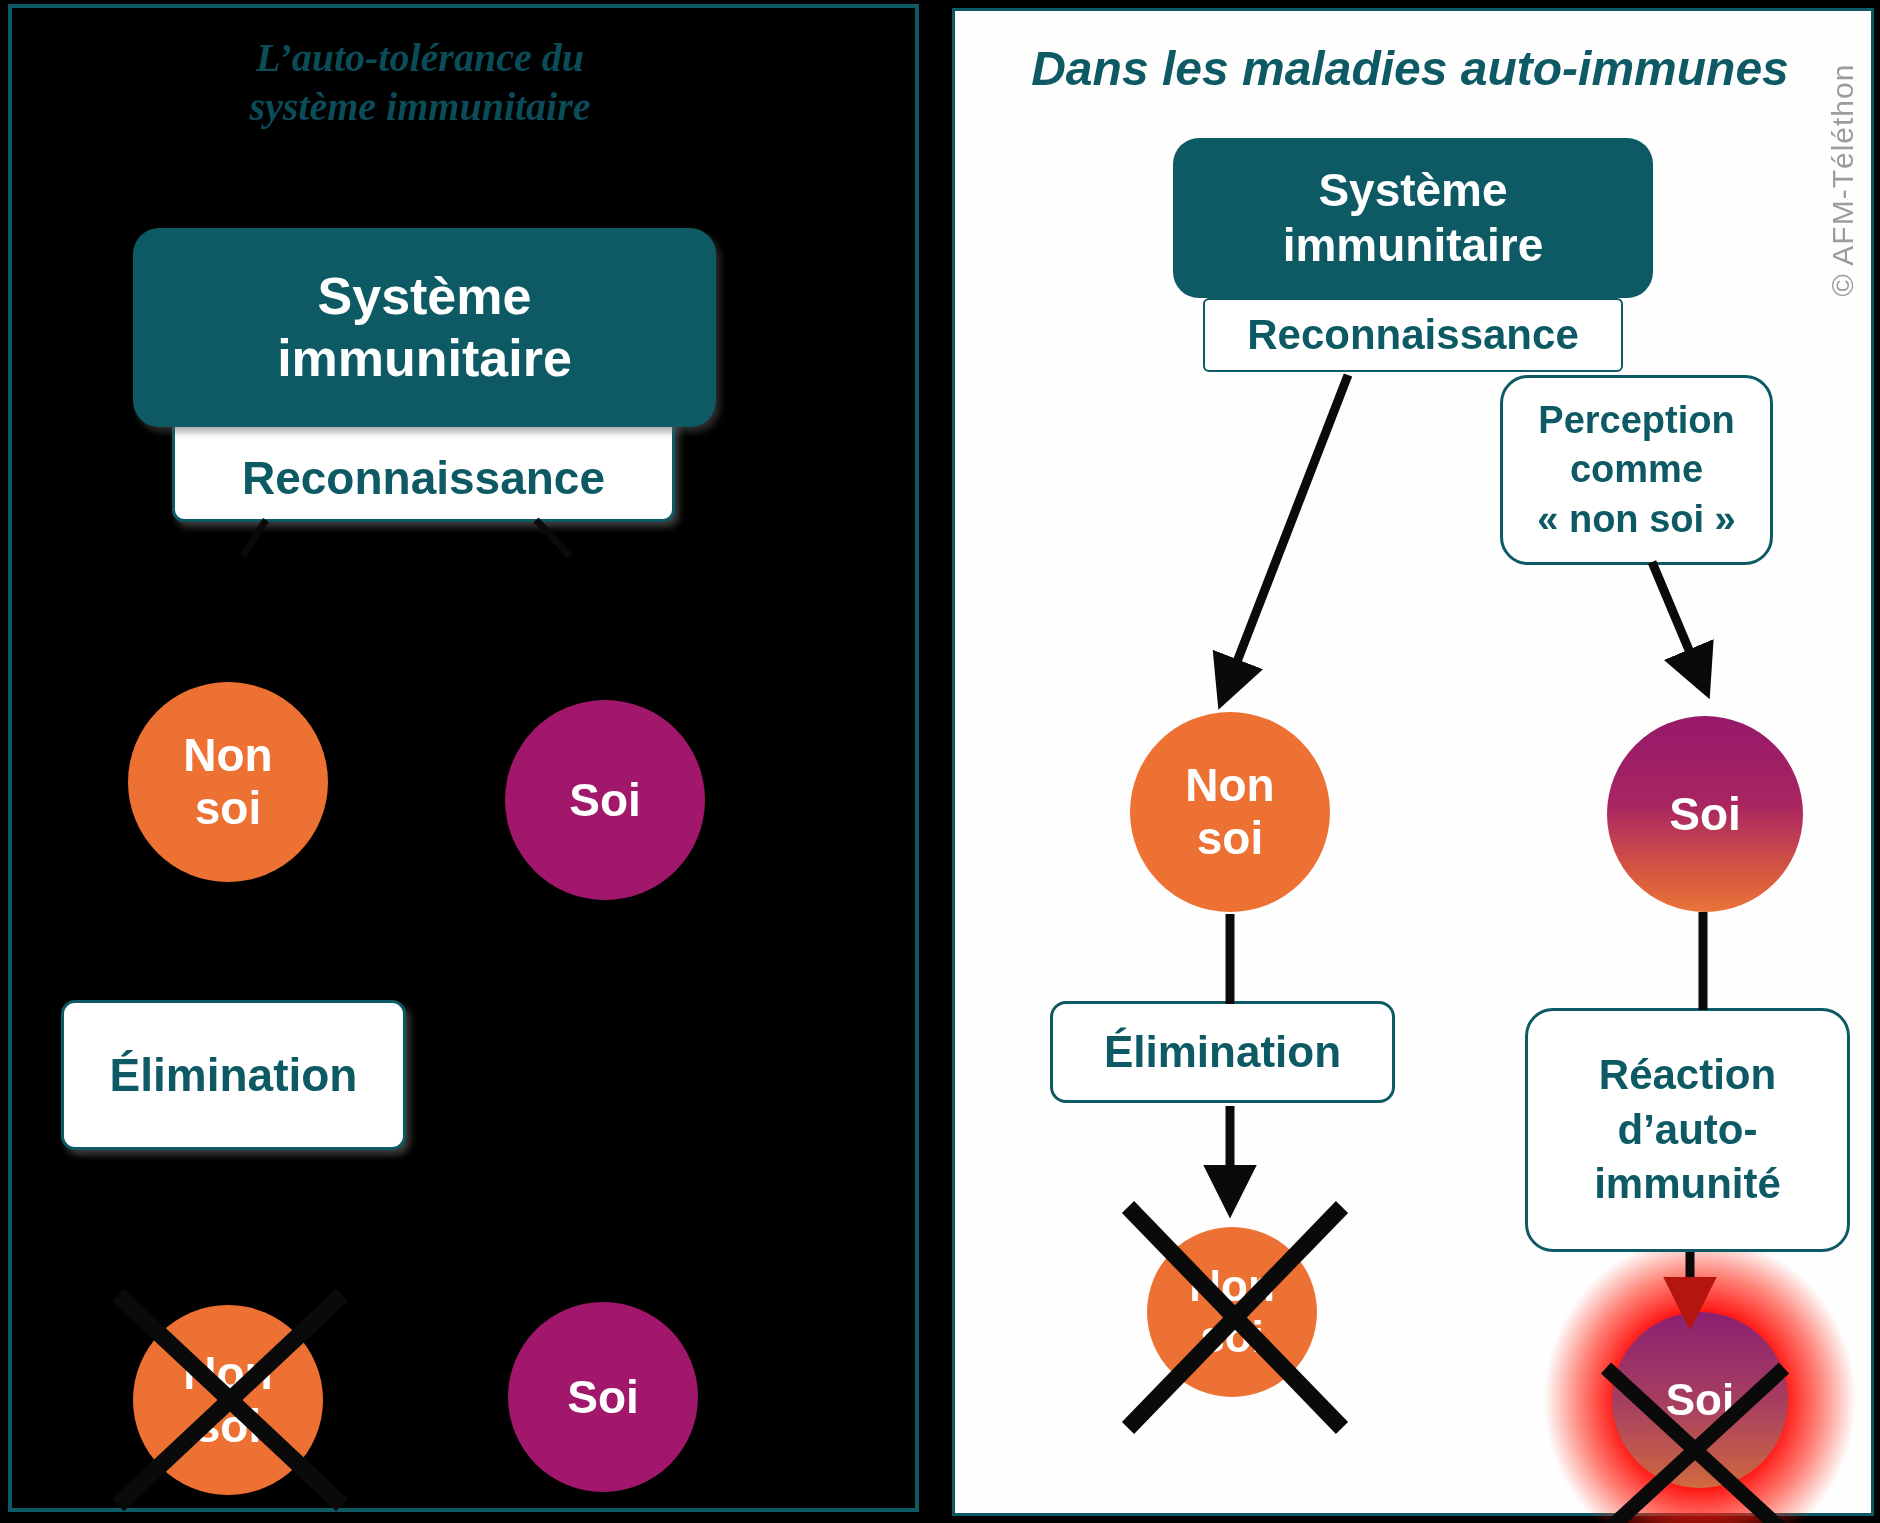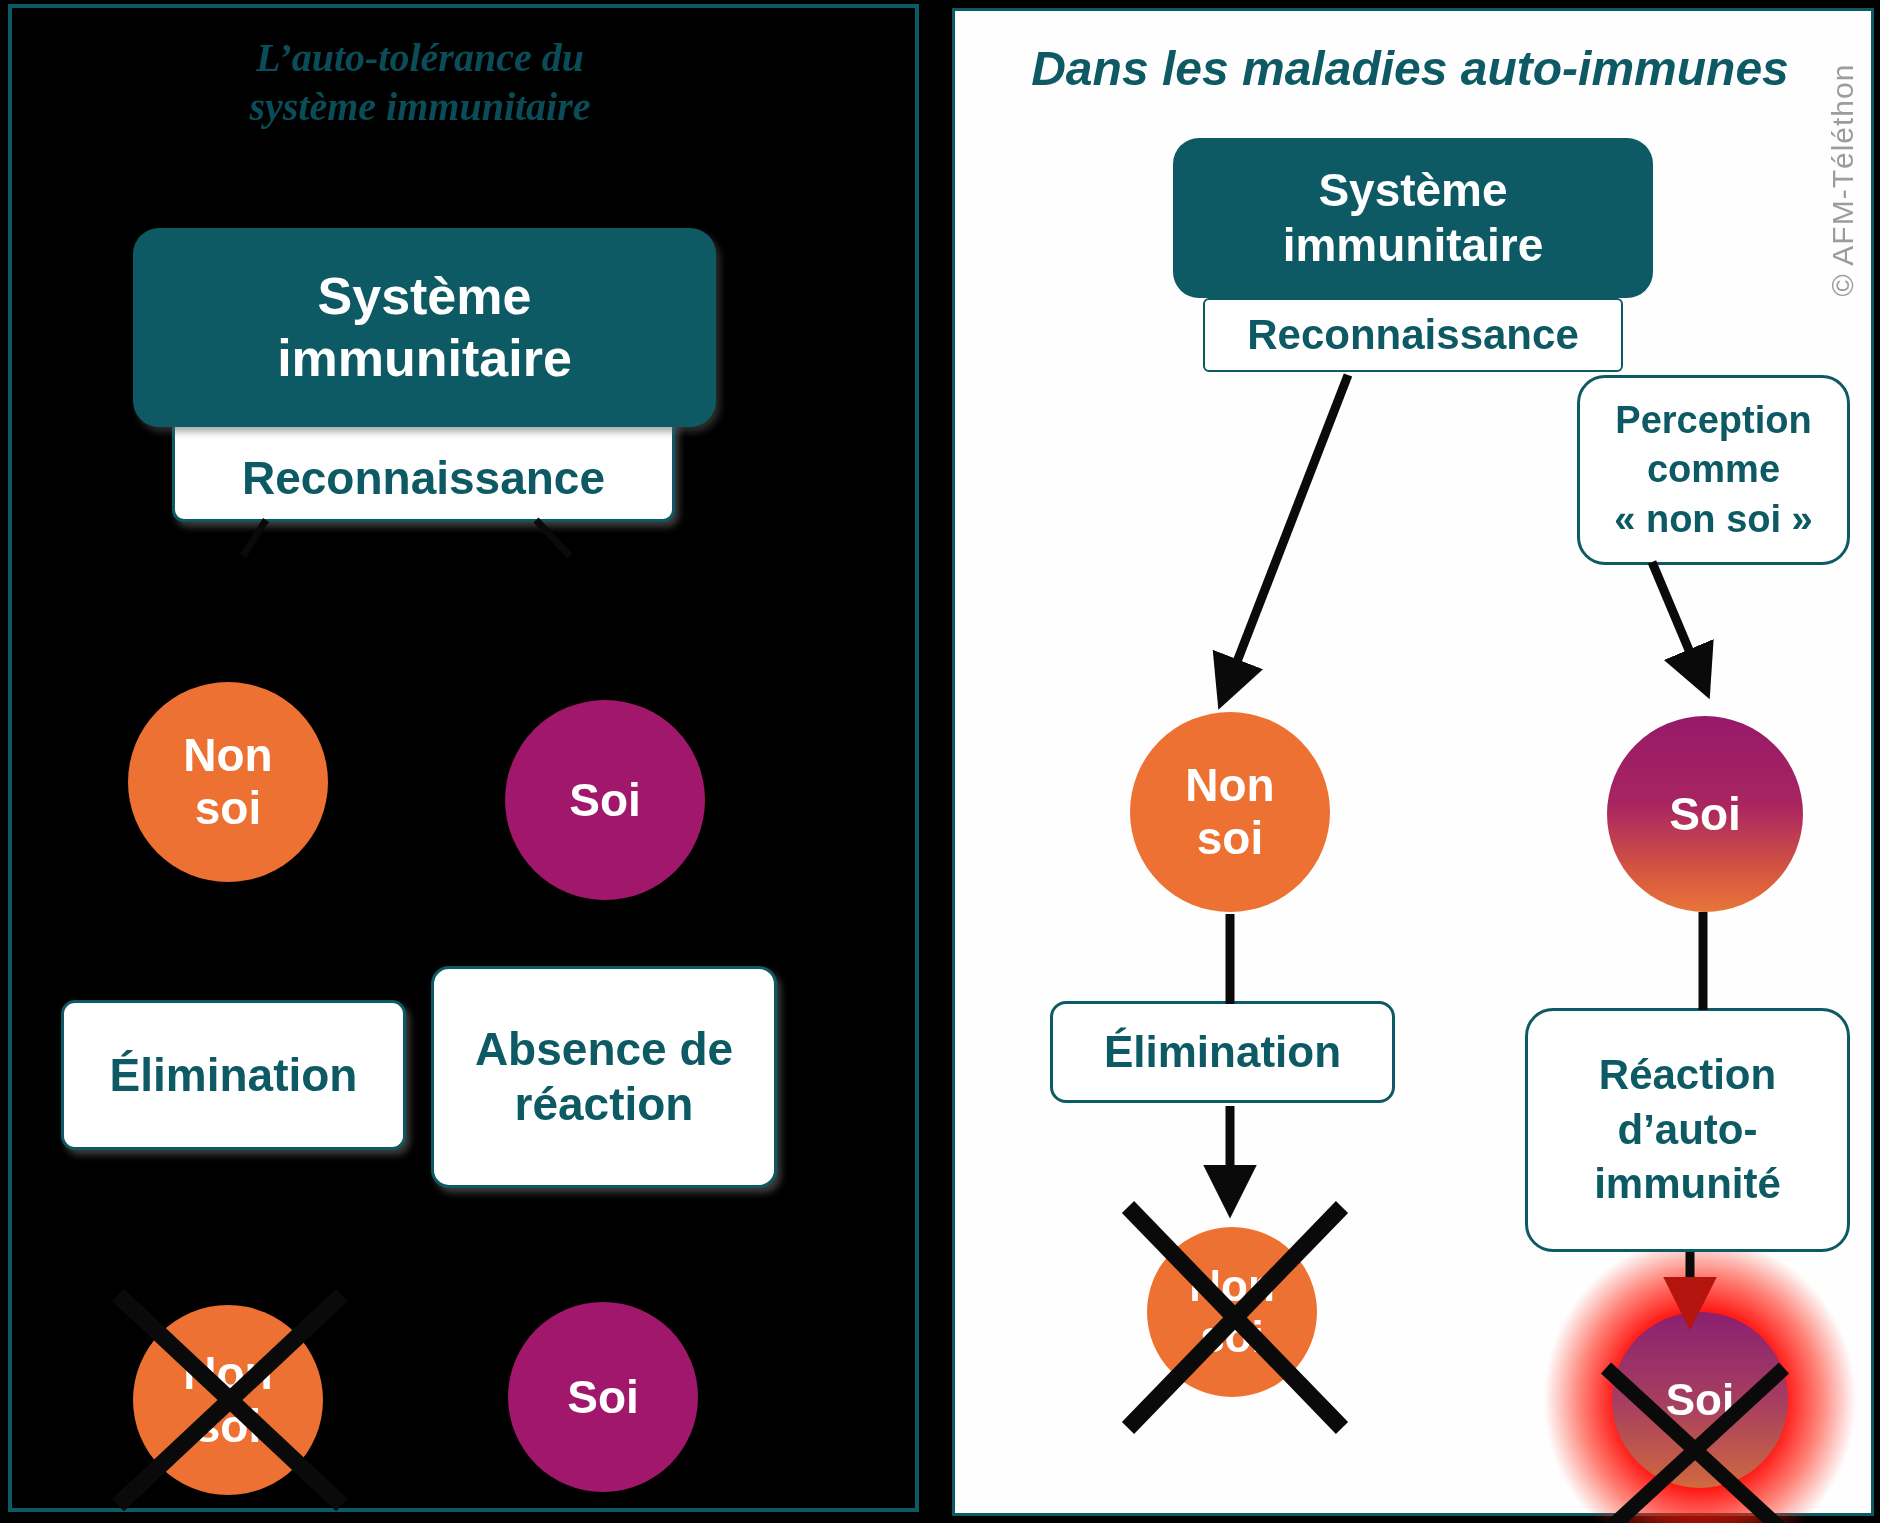--- a/index.html
+++ b/index.html
@@ -39,21 +39,21 @@
 
   
   .r-title{left:1000px;top:36px;width:820px;height:64px;color:#0d5a64;font-style:italic;
            font-size:48px;z-index:3;}
   .r-credit{left:1693px;top:160px;width:300px;height:40px;color:#9c9c9c;font-weight:normal;
             font-size:30px;transform:rotate(-90deg);z-index:3;letter-spacing:1px;}
   .r-sys{left:1173px;top:138px;width:480px;height:160px;background:#0d5a64;border-radius:26px;
          color:#fff;font-size:46px;line-height:1.2;z-index:4;}
   .r-recon{left:1203px;top:298px;width:420px;height:74px;background:#fff;border:2px solid #0d5a64;
            border-radius:6px;color:#0d5a64;font-size:42px;z-index:3;}
-  .r-perc{left:1577px;top:375px;width:273px;height:190px;background:#fff;border:3px solid #0d5a64;
+  .r-perc{left:1500px;top:375px;width:273px;height:190px;background:#fff;border:3px solid #0d5a64;
           border-radius:28px;color:#0d5a64;font-size:38px;line-height:1.3;z-index:3;}
   .r-nonsoi{left:1130px;top:712px;width:200px;height:200px;background:#ed7132;}
   .r-soi{left:1607px;top:716px;width:196px;height:196px;
          background:linear-gradient(180deg,#96196a 0%,#a82561 45%,#d95a3e 82%,#e8753a 100%);}
   .r-elim{left:1050px;top:1001px;width:345px;height:102px;background:#fff;border:3px solid #0d5a64;
           border-radius:16px;color:#0d5a64;font-size:44px;z-index:3;}
   .r-react{left:1525px;top:1008px;width:325px;height:244px;background:#fff;border:3px solid #0d5a64;
            border-radius:28px;color:#0d5a64;font-size:42px;line-height:1.3;z-index:3;}
   .r-glow{left:1500px;top:1190px;width:400px;height:420px;z-index:2;border-radius:50%;
           background:radial-gradient(closest-side,rgba(255,10,6,1) 0%,rgba(255,10,6,.95) 42%,
@@ -80,22 +80,20 @@
   </div>
 
   <div class="abs center preline l-sys">Système
 immunitaire</div>
 
   <div class="abs center preline circle l-nonsoi">Non
 soi</div>
   <div class="abs center circle l-soi">Soi</div>
 
   <div class="abs center l-elim">Élimination</div>
-  <div class="abs center preline l-abs">Absence de
-réaction</div>
 
   <div class="abs center preline circle l-nonsoi2">Non
 soi</div>
   <div class="abs center circle l-soi2">Soi</div>
 
   <div class="abs center r-title">Dans les maladies auto-immunes</div>
   <div class="abs center r-credit">© AFM-Téléthon</div>
 
   <div class="abs center preline r-sys">Système
 immunitaire</div>

